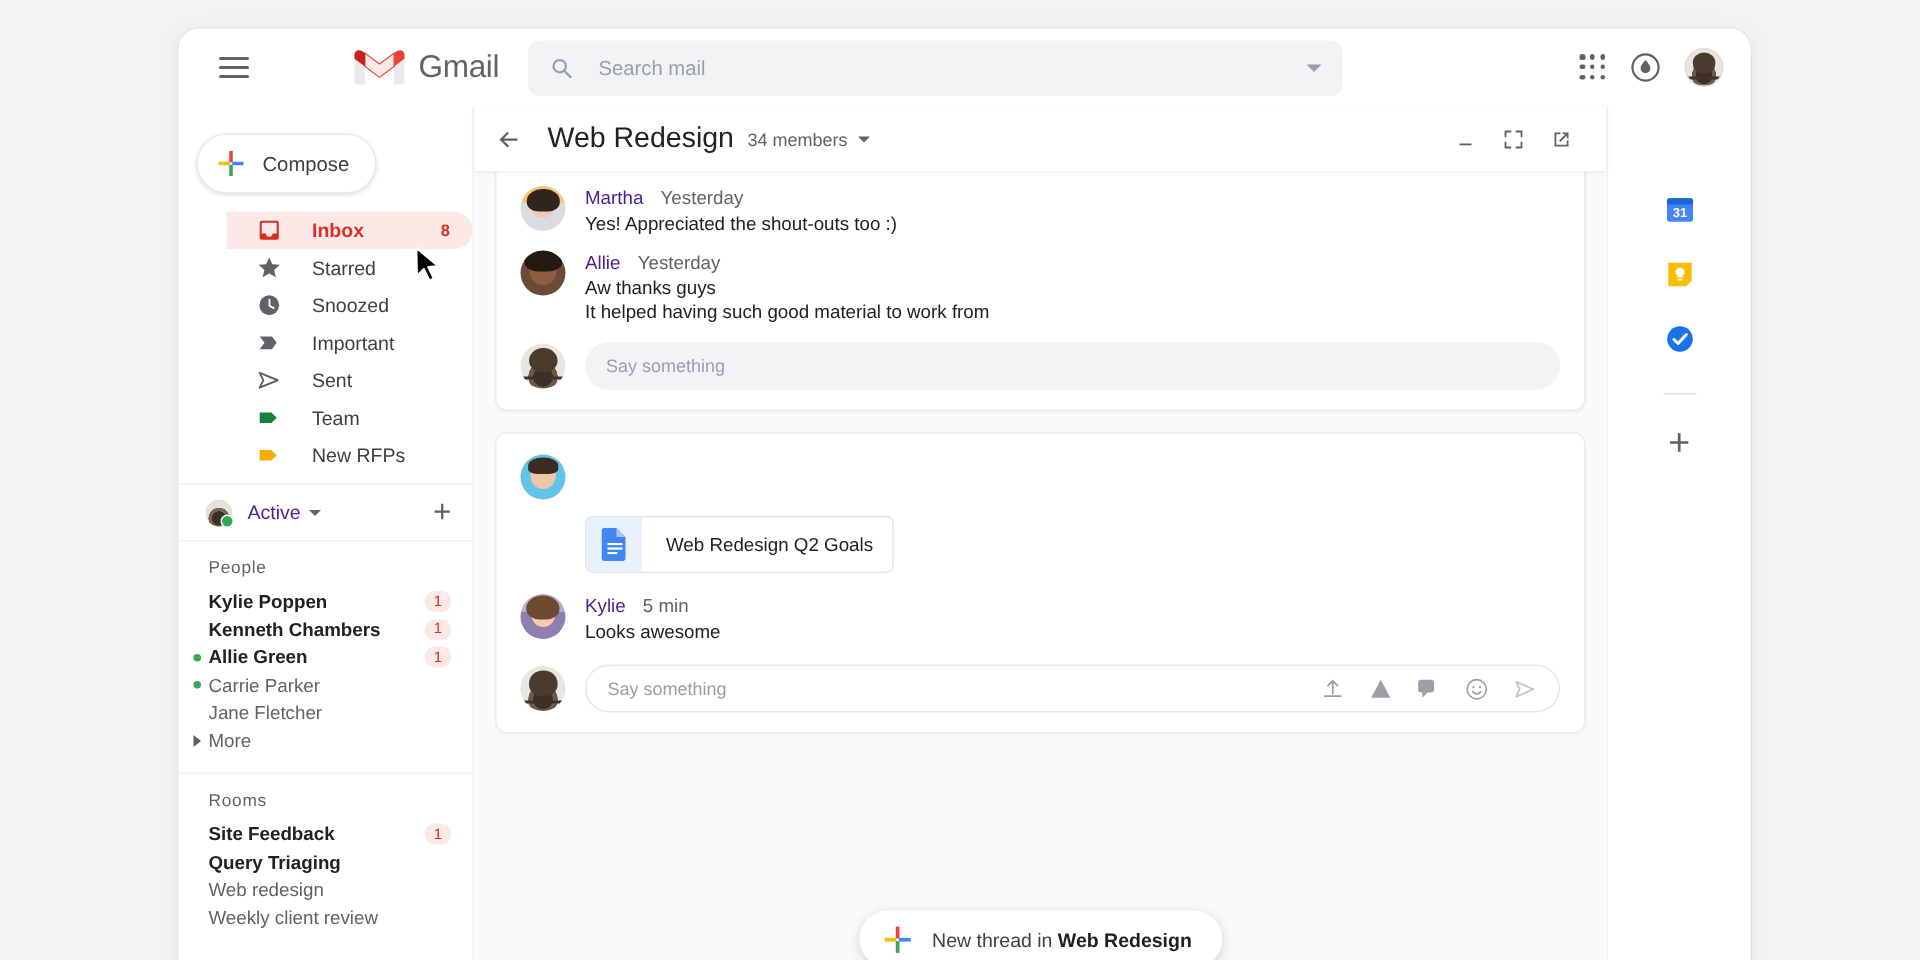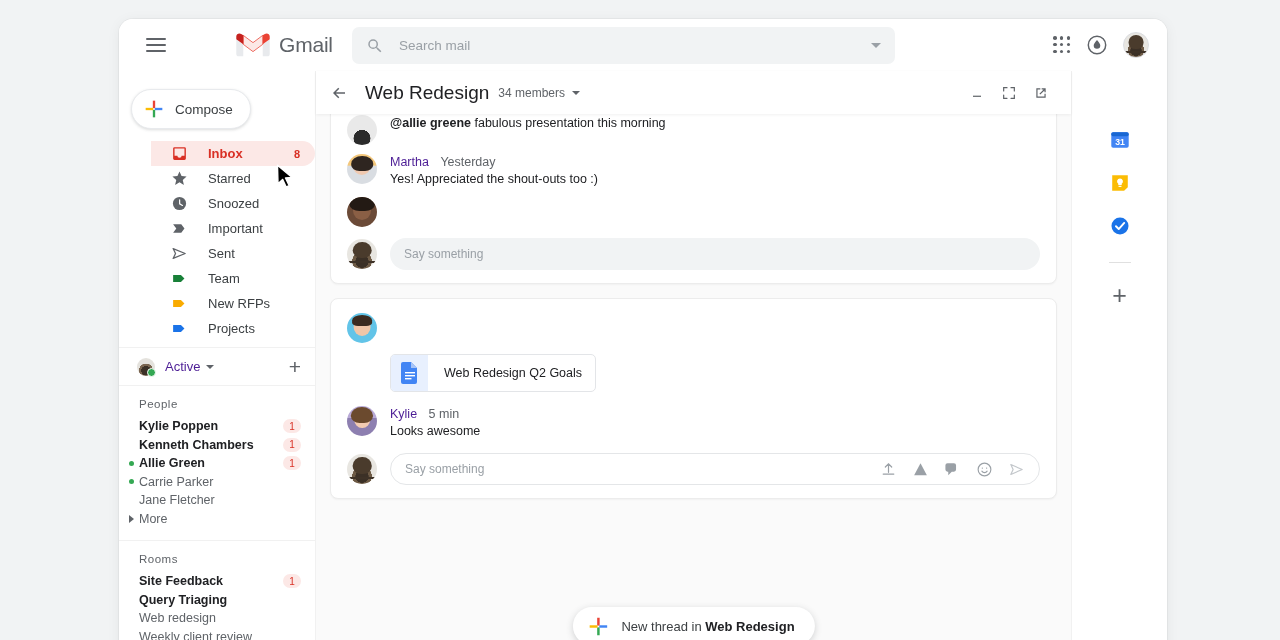--- a/index.html
+++ b/index.html
@@ -414,26 +414,20 @@
         <span class="nav-label">Team</span>
       </div>
 
       <div class="nav-item">
         <svg class="nav-ico" viewBox="0 0 24 24">
           <path d="M3 7h11l5 5-5 5H3z" fill="#f9ab00"></path>
         </svg>
         <span class="nav-label">New RFPs</span>
       </div>
 
-      <div class="nav-item">
-        <svg class="nav-ico" viewBox="0 0 24 24">
-          <path d="M3 7h11l5 5-5 5H3z" fill="#1a73e8"></path>
-        </svg>
-        <span class="nav-label">Projects</span>
-      </div>
     </div>
 
     <div class="status-row">
       <div class="status-av"></div>
       <span class="status-label">Active</span>
       <div class="status-caret"></div>
       <div class="status-plus">+</div>
     </div>
 
     <div class="sect">
@@ -510,45 +504,47 @@
             <path d="M13 5h6v6h-1.8V8.1l-6.3 6.3-1.3-1.3 6.3-6.3H13z" fill="#5f6368"></path>
           </svg>
         </span>
       </div>
     </div>
 
     <div class="scroll-area">
 
       <div class="thread clipped">
 
-        <div class="msg" style="padding-top:0">
-          <div class="m-av" style="background:radial-gradient(circle at 50% 78%,#2b2b2b 0 30%,#e9e9e9 31%);"></div>
-          <div class="m-body" style="padding-top:0">
-            <div class="m-line"><span class="mention">@allie greene</span><span> fabulous presentation this morning</span></div>
-          </div>
-        </div>
 
         <div class="msg">
           <div class="m-av" style="background:linear-gradient(#f3c77b 0 38%,#d9dde2 39%);position:relative;">
             <span style="position:absolute;left:50%;top:14%;transform:translateX(-50%);width:58%;height:56%;border-radius:50%;background:#f0c9b0;"></span>
             <span style="position:absolute;left:50%;top:6%;transform:translateX(-50%);width:72%;height:52%;border-radius:50% 50% 38% 38%;background:#2e2520;"></span>
           </div>
           <div class="m-body">
             <div class="m-head">
               <span class="who">Martha</span>
               <span class="when">Yesterday</span>
             </div>
             <div class="m-line">Yes! Appreciated the shout-outs too :)</div>
           </div>
         </div>
 
         <div class="msg">
           <div class="m-av" style="background:#6b4a37;position:relative;">
             <span style="position:absolute;left:50%;top:16%;transform:translateX(-50%);width:60%;height:62%;border-radius:50%;background:#8a5f45;"></span>
             <span style="position:absolute;left:50%;top:2%;transform:translateX(-50%);width:82%;height:48%;border-radius:50% 50% 40% 40%;background:#231a14;"></span>
+          </div>
+          <div class="m-body">
+            <div class="m-head">
+              <span class="who">Allie</span>
+              <span class="when">Yesterday</span>
+            </div>
+            <div class="m-line">Aw thanks guys</div>
+            <div class="m-line">It helped having such good material to work from</div>
           </div>
         </div>
 
         <div class="say-row">
           <div class="m-av" style="background:radial-gradient(circle at 50% 74%,#3b3026 0 24%,#6d5a45 25% 36%,#e8e6e1 37%);position:relative;">
             <span style="position:absolute;left:50%;top:10%;transform:translateX(-50%);width:62%;height:56%;border-radius:50% 50% 45% 45%;background:#4a3b2c;"></span>
             <span style="position:absolute;left:0;bottom:18%;width:100%;height:2px;background:#3e3227;"></span>
           </div>
           <div class="say-box">
             <input class="say-input" placeholder="Say something" style="">

